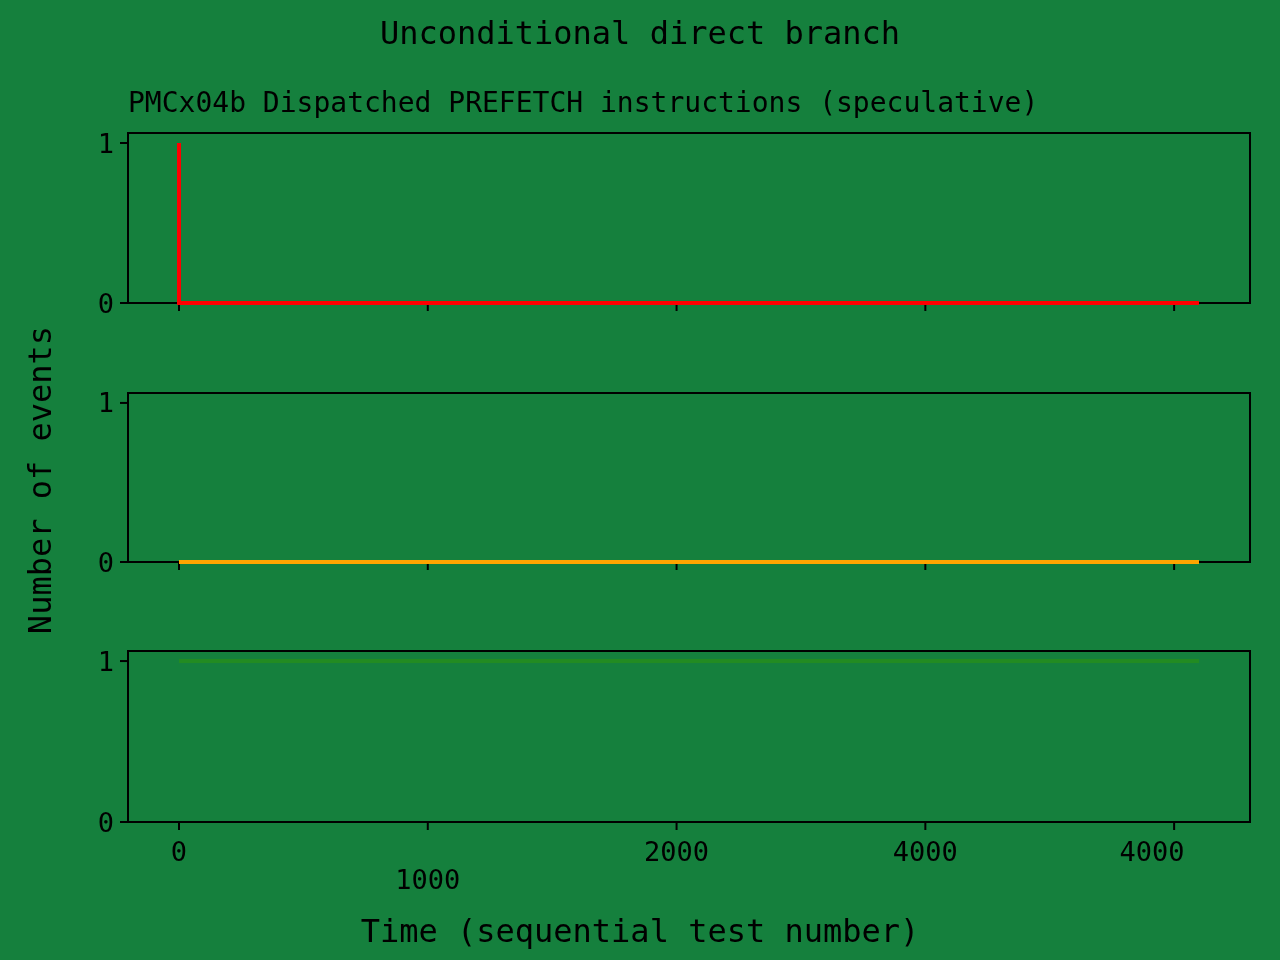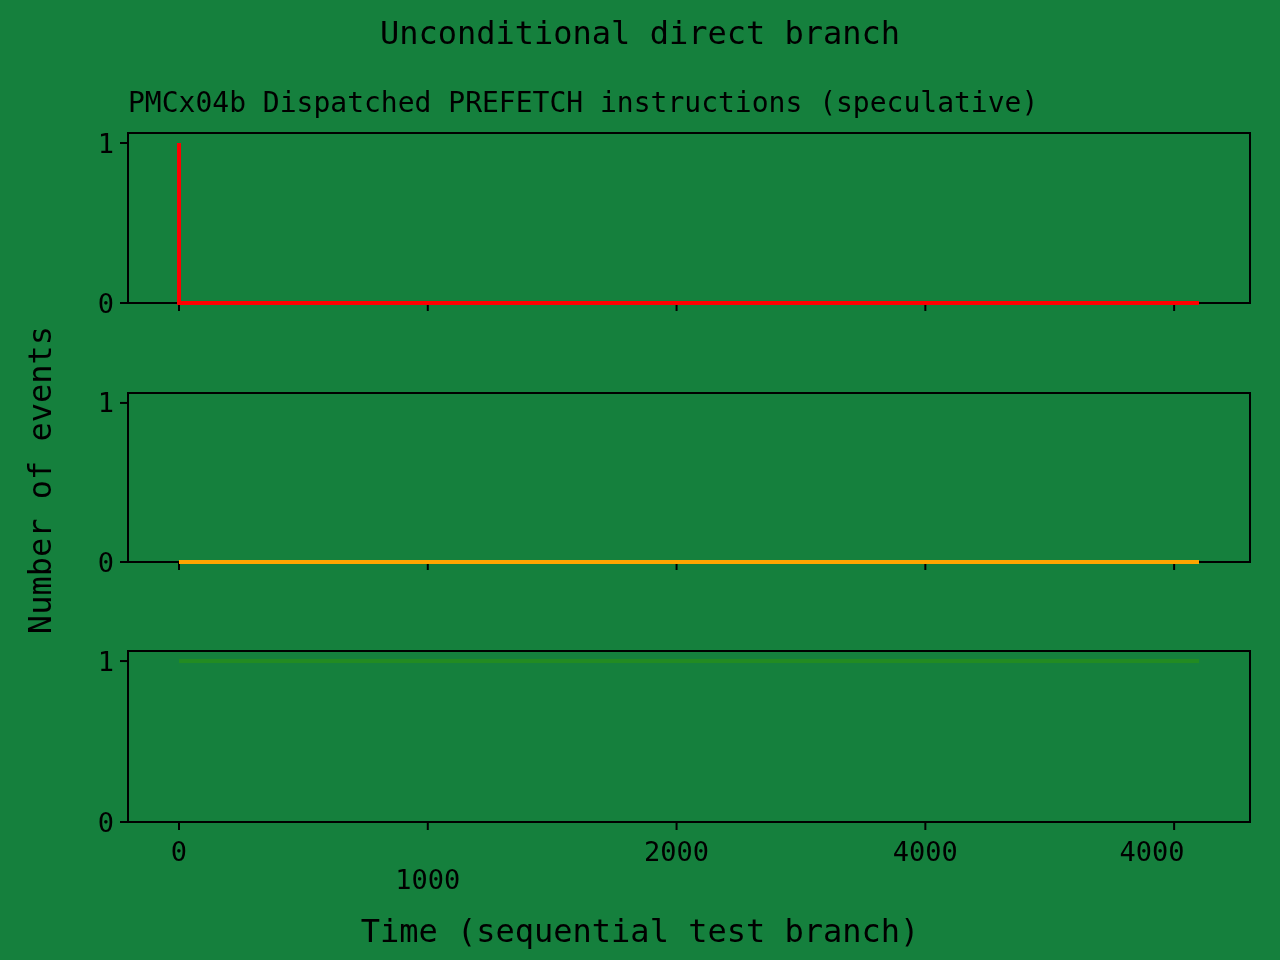--- a/index.html
+++ b/index.html
@@ -118,15 +118,15 @@
       <div class="ytick-label" style="left: 70px; top: 548.5px;">0</div>
       <div class="ytick-label" style="left: 70px; top: 647.559px;">1</div>
       <div class="ytick-label" style="left: 70px; top: 808.5px;">0</div>
       <div class="xtick-label" style="left: 109px;">0</div>
       <div class="xtick-label" style="left: 357.78px; margin-top: 28px;">1000</div>
       <div class="xtick-label" style="left: 606.561px;">2000</div>
       <div class="xtick-label" style="left: 855.341px;">4000</div>
       <div class="xtick-label" style="left: 1082px;">4000</div>
     </div>
 
-  <div class="xlabel">Time (sequential test branch)</div>
+  <div class="xlabel">Time (sequential test number)</div>
 
 </div>
 
 </body></html>

